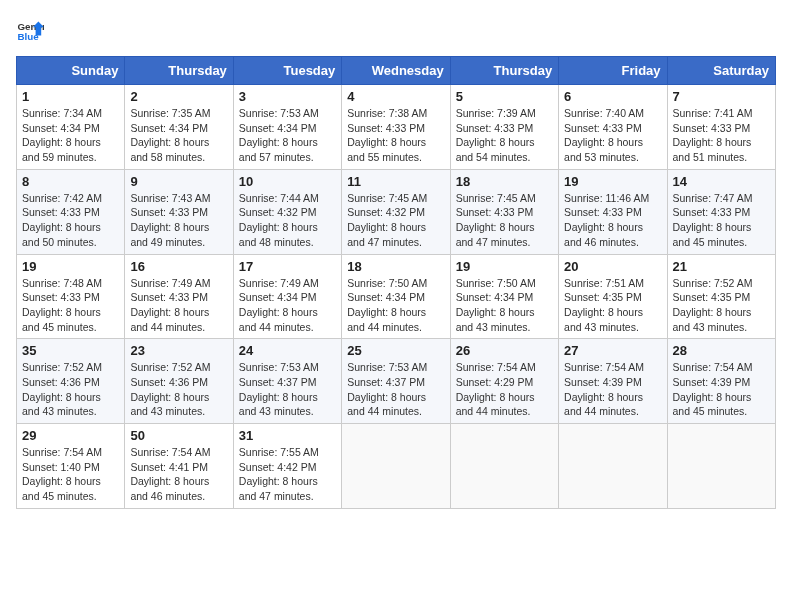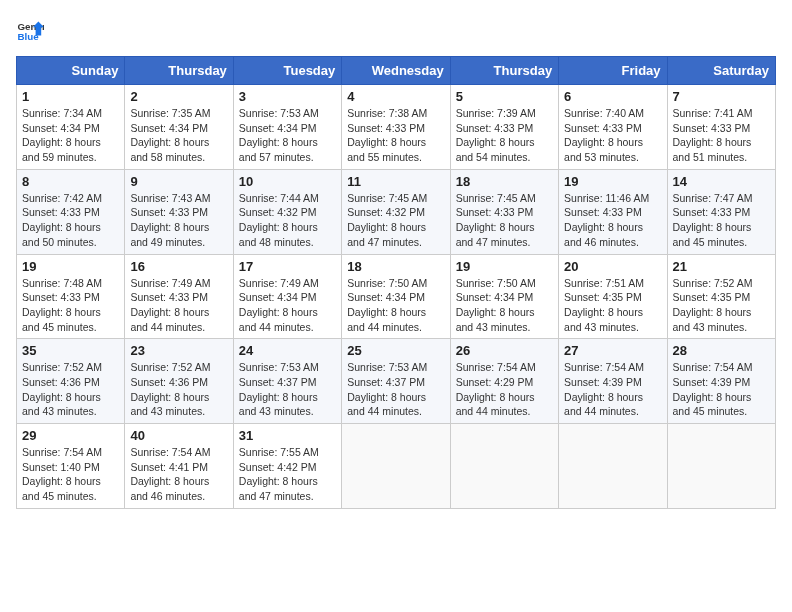--- a/index.html
+++ b/index.html
@@ -351,21 +351,21 @@
       <tr class="last-row">
         <td>
           <span class="day-num">29</span>
           <div class="day-info">
             <span>Sunrise: 7:54 AM</span><br>
             <span>Sunset: 1:40 PM</span><br>
             <span>Daylight: 8 hours <br>and 45 minutes.</span>
           </div>
         </td>
         <td>
-          <span class="day-num">40</span>
+          <span class="day-num">50</span>
           <div class="day-info">
             <span>Sunrise: 7:54 AM</span><br>
             <span>Sunset: 4:41 PM</span><br>
             <span>Daylight: 8 hours <br>and 46 minutes.</span>
           </div>
         </td>
         <td>
           <span class="day-num">31</span>
           <div class="day-info">
             <span>Sunrise: 7:55 AM</span><br>

